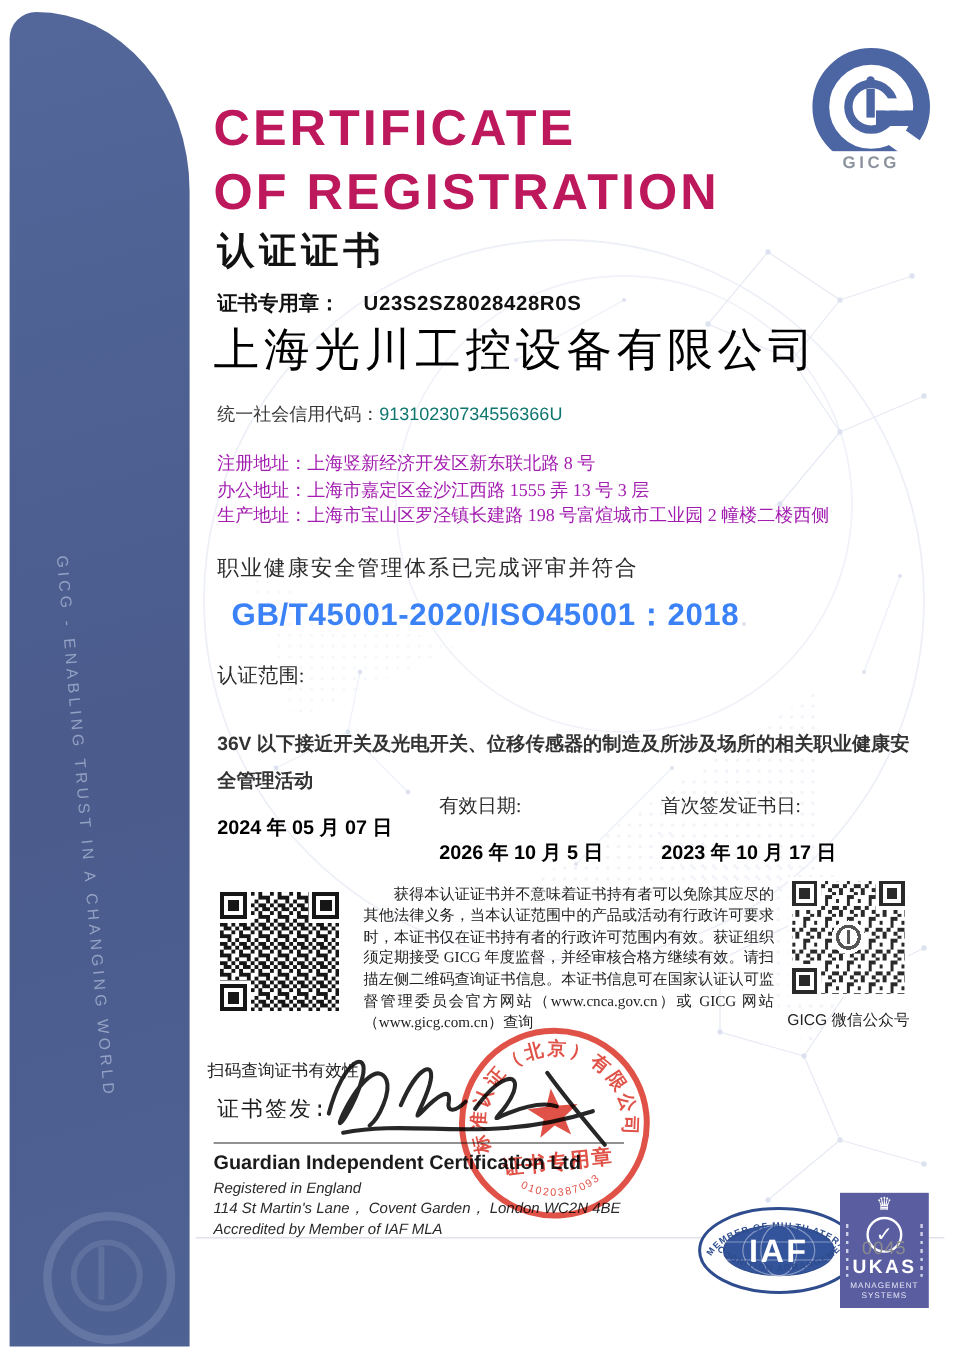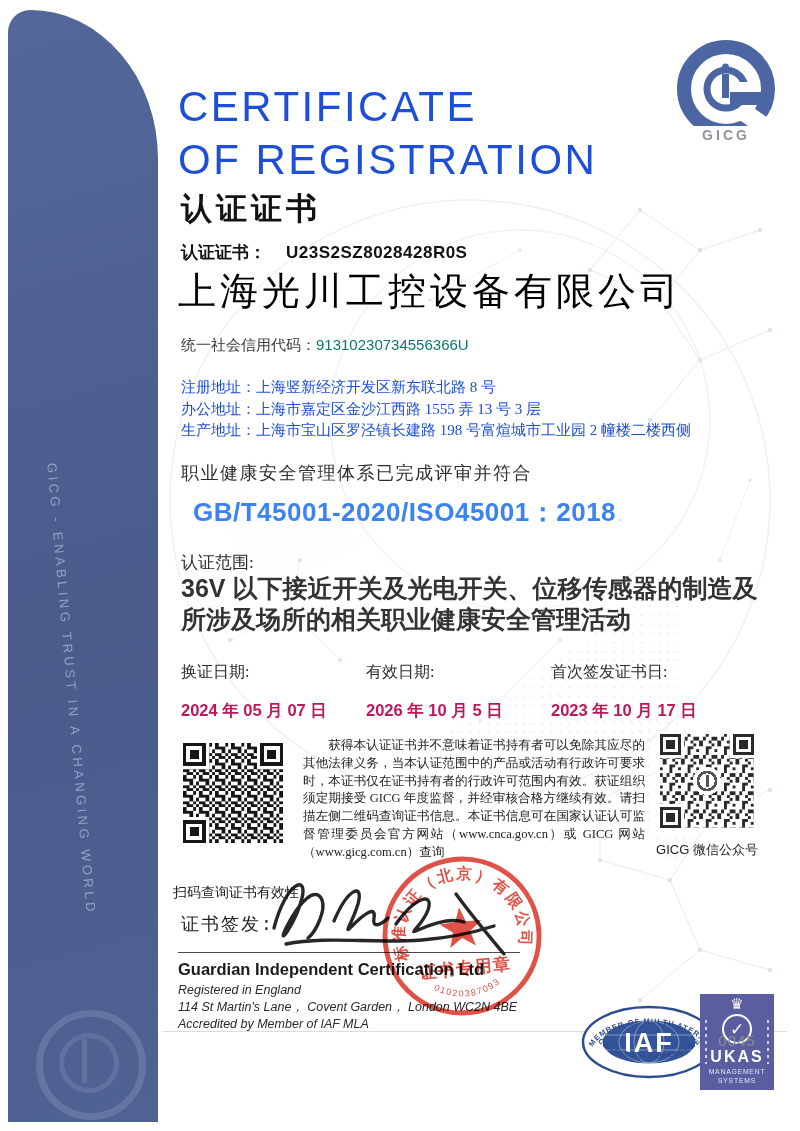--- a/index.html
+++ b/index.html
@@ -24,41 +24,41 @@
     writing-mode:vertical-rl;transform:rotate(-5deg);
     font-size:13px;letter-spacing:3.5px;color:rgba(206,216,239,.55);white-space:nowrap;}
   .band-emblem{position:absolute;left:28px;top:1000px;width:96px;height:96px;border-radius:50%;
     border:7px solid rgba(190,202,230,.20);}
   .band-emblem .be-inner{position:absolute;left:16px;top:16px;width:50px;height:50px;border-radius:50%;
     border:5px solid rgba(190,202,230,.16);}
   .band-emblem .be-bar{position:absolute;left:39px;top:22px;width:5px;height:44px;background:rgba(190,202,230,.16);}
 
   
   .gicg-logo{position:absolute;left:664px;top:34px;z-index:2;}
-  .title{position:absolute;left:178px;top:80px;z-index:2;font-weight:400;font-size:42px;line-height:53px;
-    letter-spacing:2.5px;color:#1d4ed8;}
+  .title{position:absolute;left:178px;top:80px;z-index:2;font-weight:700;font-size:42px;line-height:53px;
+    letter-spacing:2.5px;color:#be185d;}
   .title-cn{position:absolute;left:181px;top:188px;z-index:2;font-size:31px;font-weight:700;letter-spacing:4px;color:#121212;}
 
   
   .certno{position:absolute;left:181px;top:241px;z-index:2;font-size:17px;font-weight:700;color:#111;}
   .certno .value{margin-left:20px;letter-spacing:.5px;font-weight:700;}
   .company{position:absolute;left:178px;top:266px;z-index:2;font-size:38px;letter-spacing:4px;color:#000;}
   .credit{position:absolute;left:181px;top:336px;z-index:2;font-size:15px;color:#3a3a3a;}
   .credit .num{font-family:"Liberation Sans","DejaVu Sans",sans-serif;color:#0f766e;}
-  .addresses{position:absolute;left:181px;top:377px;z-index:2;font-size:15px;line-height:21.5px;color:#1d4ed8;}
+  .addresses{position:absolute;left:181px;top:377px;z-index:2;font-size:15px;line-height:21.5px;color:#a21caf;}
   .statement{position:absolute;left:181px;top:461px;z-index:2;font-size:18px;letter-spacing:1.5px;color:#2e2e2e;}
   .standard{position:absolute;left:178px;top:495px;z-index:2;font-size:26px;font-weight:700;letter-spacing:.5px;color:#3b82f6;margin-left:15px;}
   .scope-label{position:absolute;left:181px;top:551px;z-index:2;font-size:17px;color:#2c2c2c;}
-  .scope{position:absolute;left:181px;top:573px;z-index:2;width:585px;font-size:25px;font-weight:700;line-height:31px;color:#333;}
+  .scope{position:absolute;left:181px;top:605px;z-index:2;width:585px;font-size:16px;font-weight:700;line-height:31px;color:#333;}
 
   .dates{position:absolute;left:181px;top:662px;z-index:2;display:flex;}
   .date-col{width:185px;}
   .date-col:last-child{width:auto;}
   .dl{font-size:16px;color:#2d2d2d;}
-  .dv{margin-top:17px;font-size:16.5px;font-weight:700;color:#be185d;}
+  .dv{margin-top:17px;font-size:16.5px;font-weight:700;color:#000000;}
 
   
   .qr{position:absolute;z-index:2;}
   .qr-left{left:180px;top:740px;width:106px;height:106px;}
   .qr-right{left:657px;top:731px;width:100px;height:100px;}
   .qr-label-left{position:absolute;left:168px;top:884px;width:136px;z-index:2;text-align:center;font-size:14px;color:#222;}
   .qr-label-right{position:absolute;left:645px;top:841px;width:124px;z-index:2;text-align:center;font-size:13px;color:#222;}
   .notice{position:absolute;left:303px;top:737px;width:342px;z-index:2;font-size:12.6px;line-height:17.8px;
     text-indent:2em;text-align:justify;color:#222;}
 
@@ -160,42 +160,41 @@
     <text x="62" y="106" text-anchor="middle" font-size="14" font-weight="bold" letter-spacing="3" fill="#8d939e">GICG</text>
   </svg>
 
   <div class="title">
     <div>CERTIFICATE</div>
     <div>OF REGISTRATION</div>
   </div>
   <div class="title-cn">认证证书</div>
 
   <div class="certno">
-    <span class="label">认证证书：</span><span class="value">U23S2SZ8028428R0S</span>
+    <span class="label">证书专用章：</span><span class="value">U23S2SZ8028428R0S</span>
   </div>
 
   <div class="company serif">上海光川工控设备有限公司</div>
   <div class="credit serif">
     <span>统一社会信用代码：</span><span class="num">91310230734556366U</span>
   </div>
 
   <div class="addresses serif">
     <div>注册地址：上海竖新经济开发区新东联北路 8 号</div>
     <div>办公地址：上海市嘉定区金沙江西路 1555 弄 13 号 3 层</div>
     <div>生产地址：上海市宝山区罗泾镇长建路 198 号富煊城市工业园 2 幢楼二楼西侧</div>
   </div>
 
   <div class="statement serif">职业健康安全管理体系已完成评审并符合</div>
   <div class="standard">GB/T45001-2020/ISO45001：2018</div>
   <div class="scope-label serif">认证范围:</div>
   <div class="scope">36V 以下接近开关及光电开关、位移传感器的制造及所涉及场所的相关职业健康安全管理活动</div>
 
   <div class="dates">
     <div class="date-col">
-      <div class="dl serif">换证日期:</div>
       <div class="dv">2024 年 05 月 07 日</div>
     </div>
     <div class="date-col">
       <div class="dl serif">有效日期:</div>
       <div class="dv">2026 年 10 月 5 日</div>
     </div>
     <div class="date-col">
       <div class="dl serif">首次签发证书日:</div>
       <div class="dv">2023 年 10 月 17 日</div>
     </div>

